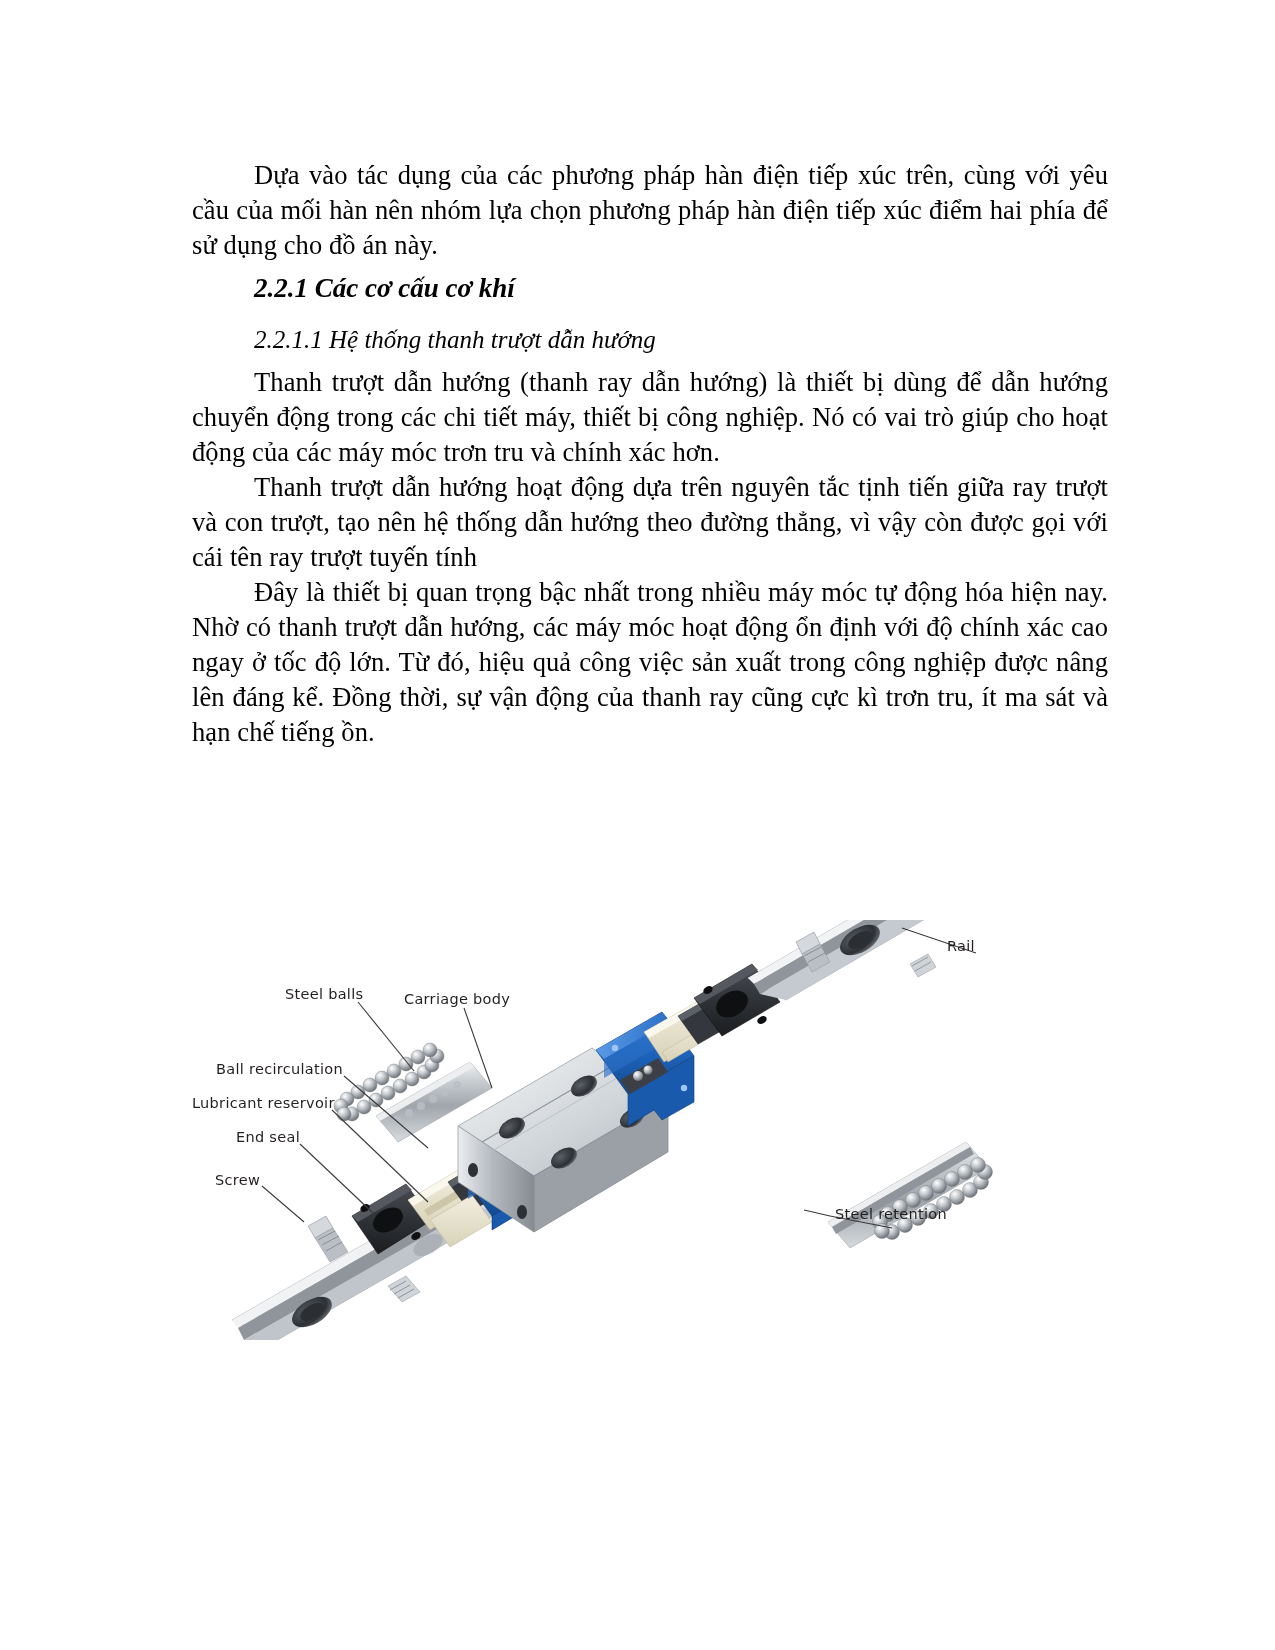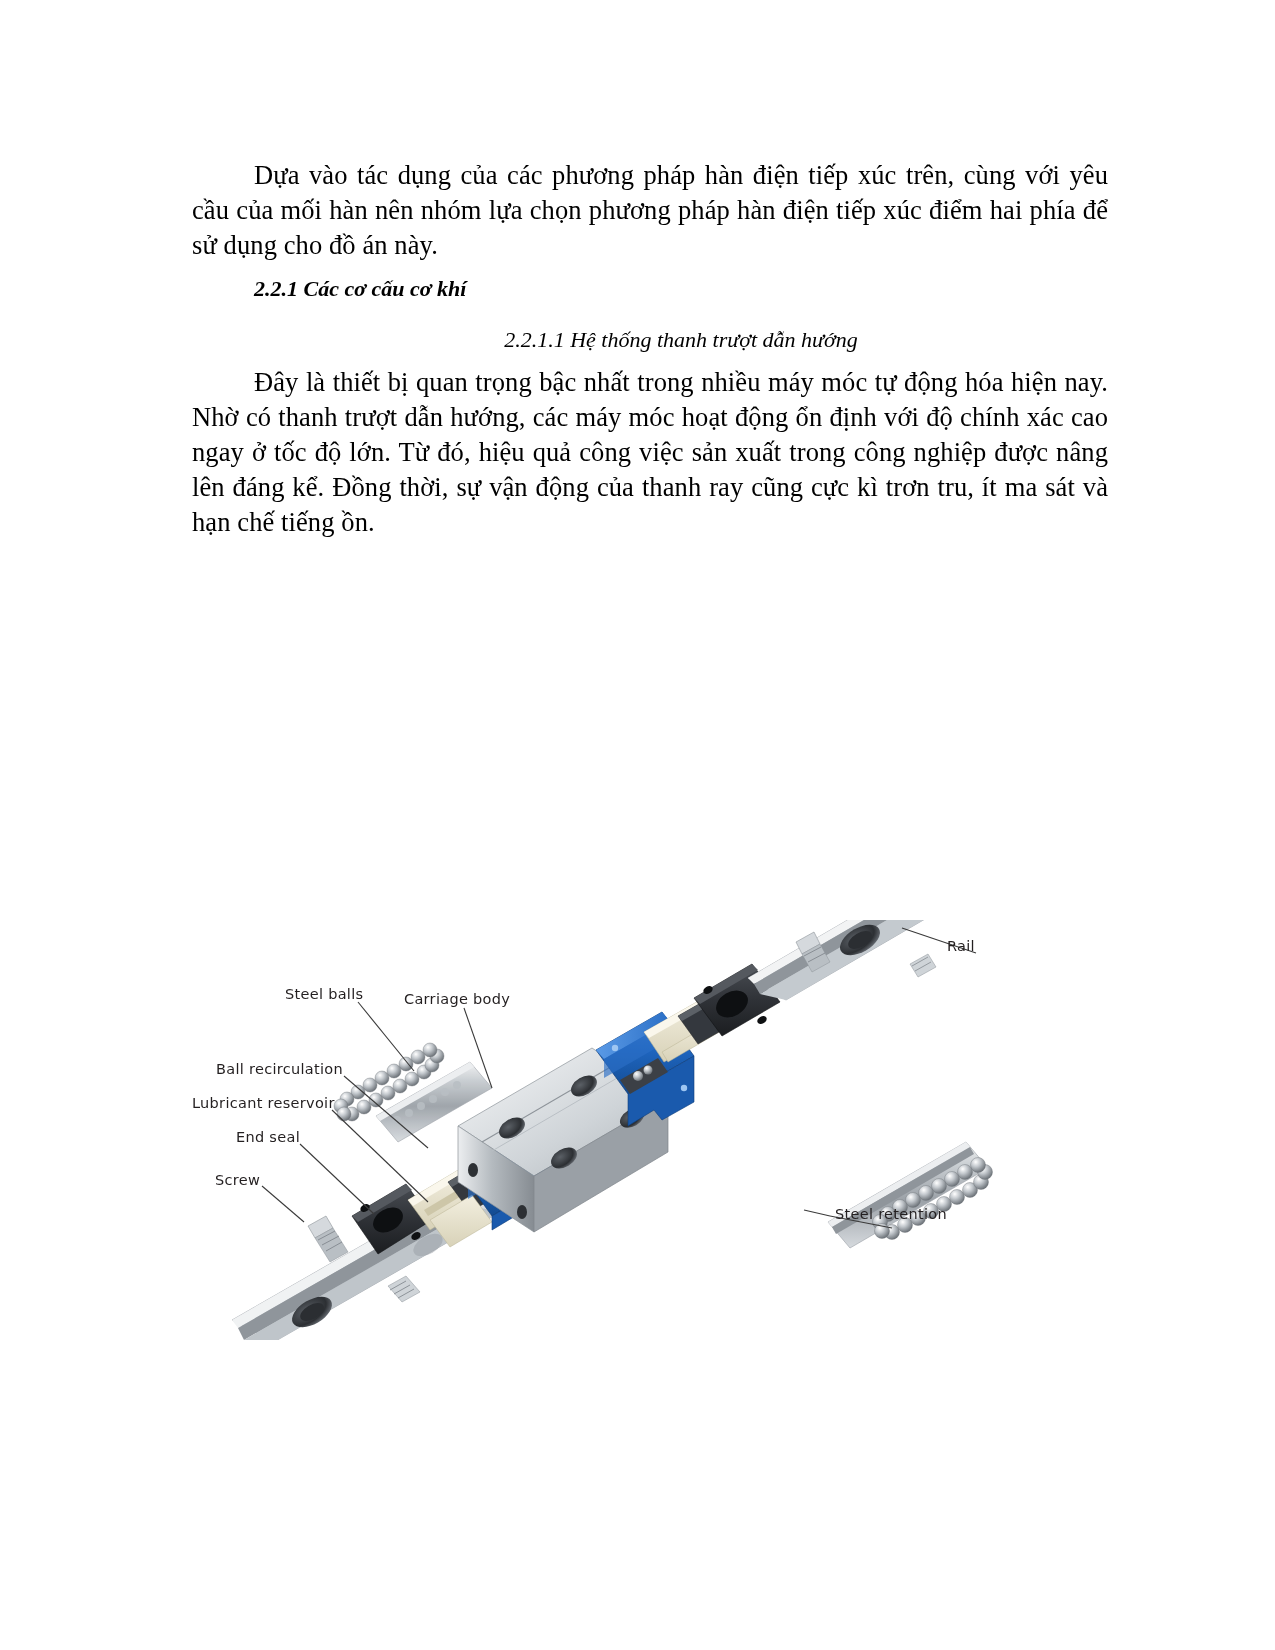--- a/index.html
+++ b/index.html
@@ -38,35 +38,34 @@
   }
   h2.heading-1 {
     margin: 4px 0 0 0;
     font-size: 26.5px;
     line-height: 51px;
     font-weight: bold;
     text-indent: 62px;
   }
   h3.heading-2 {
     margin: 0;
-    font-size: 22px;
+    font-size: 27px;
     line-height: 51px;
     font-weight: bold;
     font-style: italic;
     text-indent: 62px;
     font-family: Liberation Serif, serif;
   }
   h4.heading-3 {
     margin: 0;
-    font-size: 22px;
+    font-size: 25px;
     line-height: 51px;
     font-weight: normal;
     font-style: italic;
     text-indent: 62px;
-    text-align: center;
   }
 
   
   .figure-wrap {
     position: absolute;
     left: 192px;
     top: 920px;
     width: 916px;
   }
   .figure-image {
@@ -112,21 +111,23 @@
 
   <div class="content">
 
     <p class="body-text">Dựa vào tác dụng của các phương pháp hàn điện tiếp xúc trên, cùng với yêu cầu của mối hàn nên nhóm lựa chọn phương pháp hàn điện tiếp xúc điểm hai phía để sử dụng cho đồ án này.</p>
 
 
     <h3 class="heading-2">2.2.1 Các cơ cấu cơ khí</h3>
 
     <h4 class="heading-3">2.2.1.1 Hệ thống thanh trượt dẫn hướng</h4>
 
-
+    <p class="body-text">Thanh trượt dẫn hướng (thanh ray dẫn hướng) là thiết bị dùng để dẫn hướng chuyển động trong các chi tiết máy, thiết bị công nghiệp. Nó có vai trò giúp cho hoạt động của các máy móc trơn tru và chính xác hơn.</p>
+
+    <p class="body-text">Thanh trượt dẫn hướng hoạt động dựa trên nguyên tắc tịnh tiến giữa ray trượt và con trượt, tạo nên hệ thống dẫn hướng theo đường thẳng, vì vậy còn được gọi với cái tên ray trượt tuyến tính</p>
 
     <p class="body-text">Đây là thiết bị quan trọng bậc nhất trong nhiều máy móc tự động hóa hiện nay. Nhờ có thanh trượt dẫn hướng, các máy móc hoạt động ổn định với độ chính xác cao ngay ở tốc độ lớn. Từ đó, hiệu quả công việc sản xuất trong công nghiệp được nâng lên đáng kể. Đồng thời, sự vận động của thanh ray cũng cực kì trơn tru, ít ma sát và hạn chế tiếng ồn.</p>
   </div>
 
   <div class="figure-wrap">
 
     <div class="figure-image">
       <svg class="diag" width="916" height="420" viewBox="0 0 916 420">
         <defs>
           <linearGradient id="steelH" x1="0" y1="0" x2="0" y2="1">

